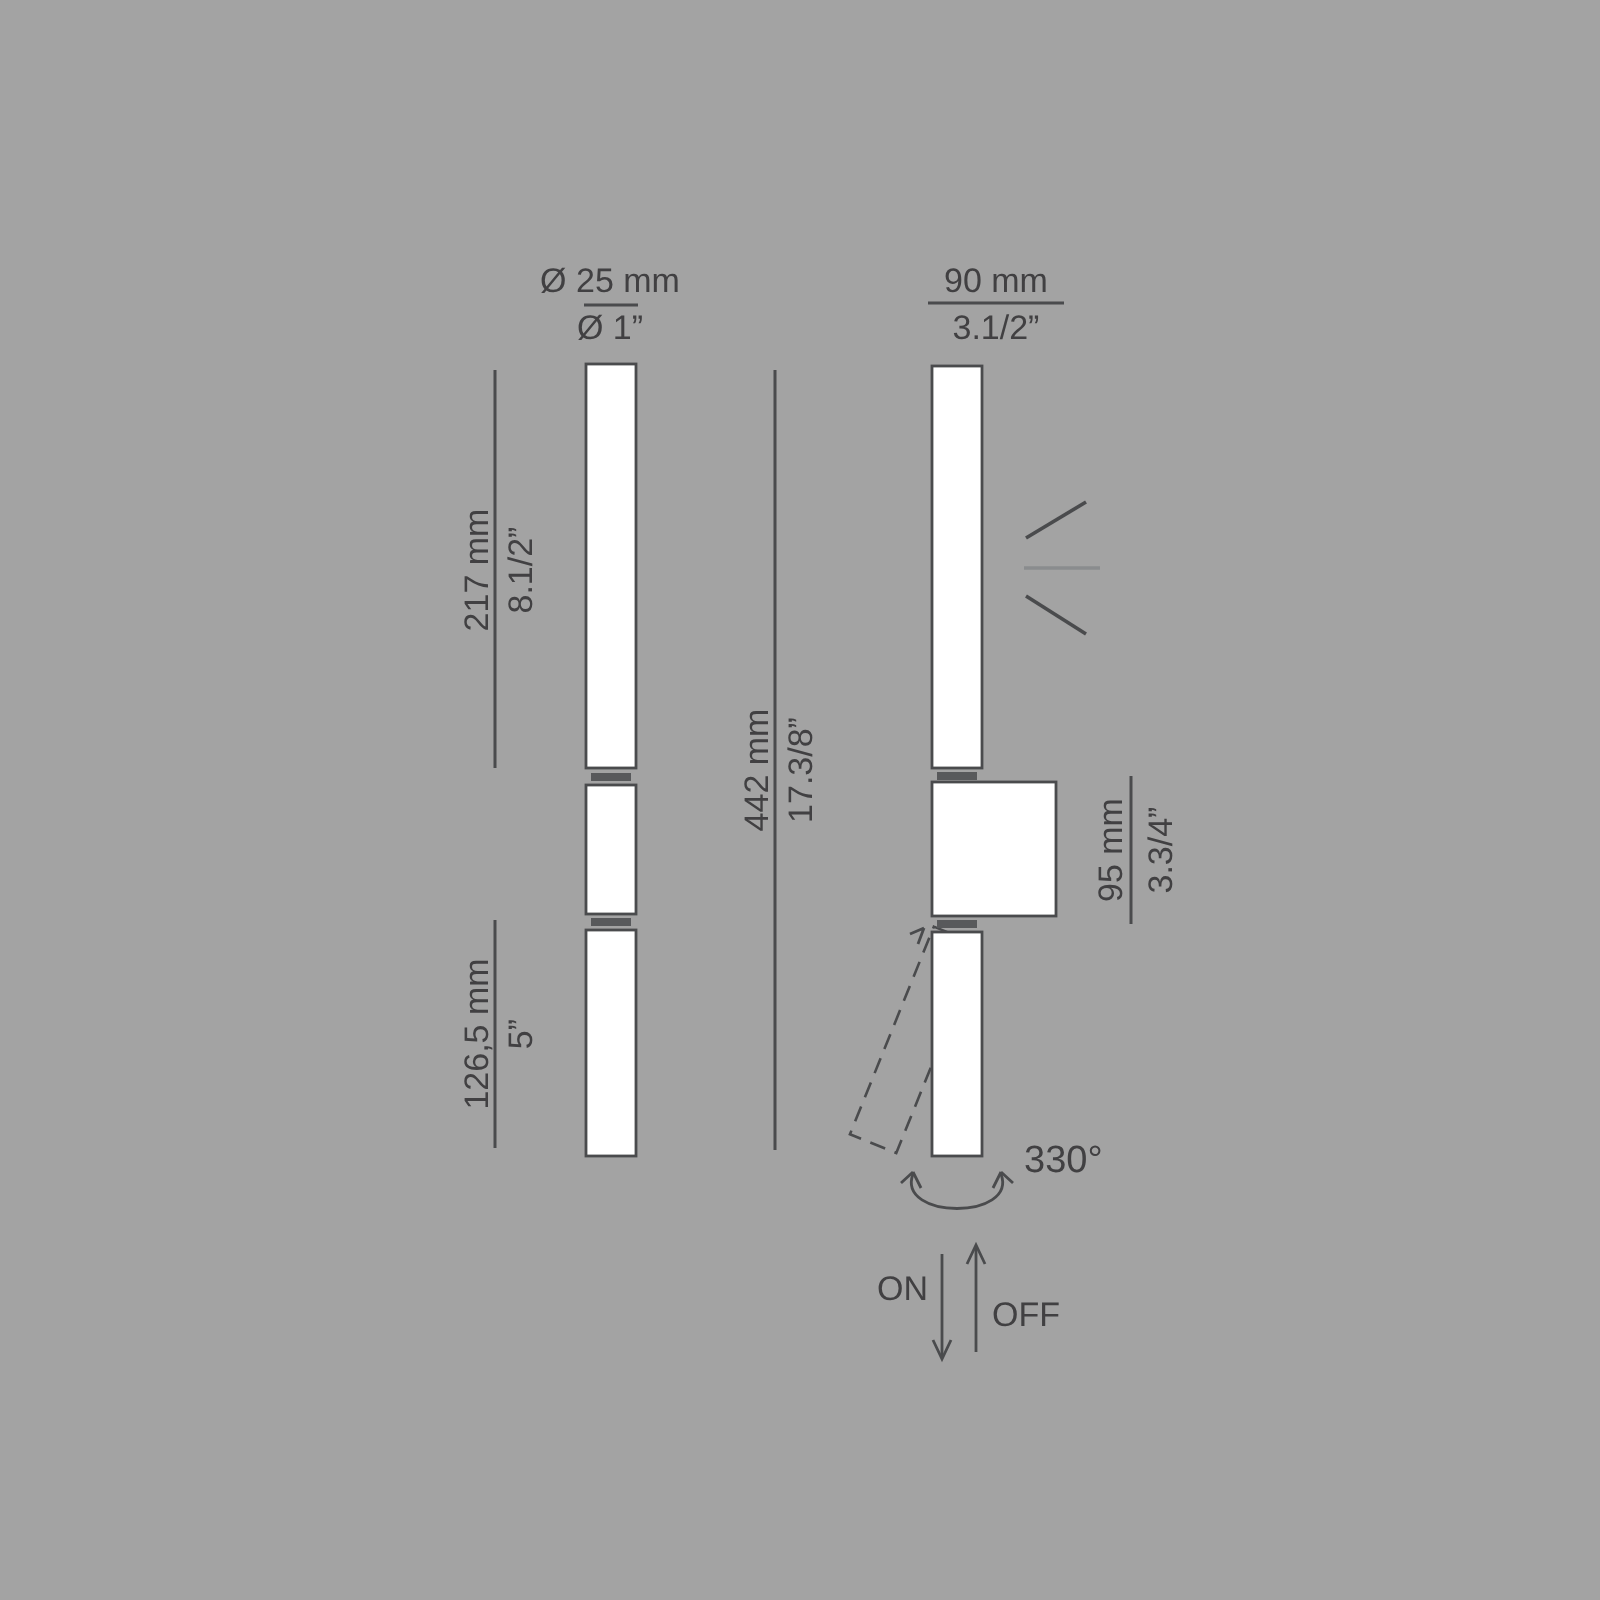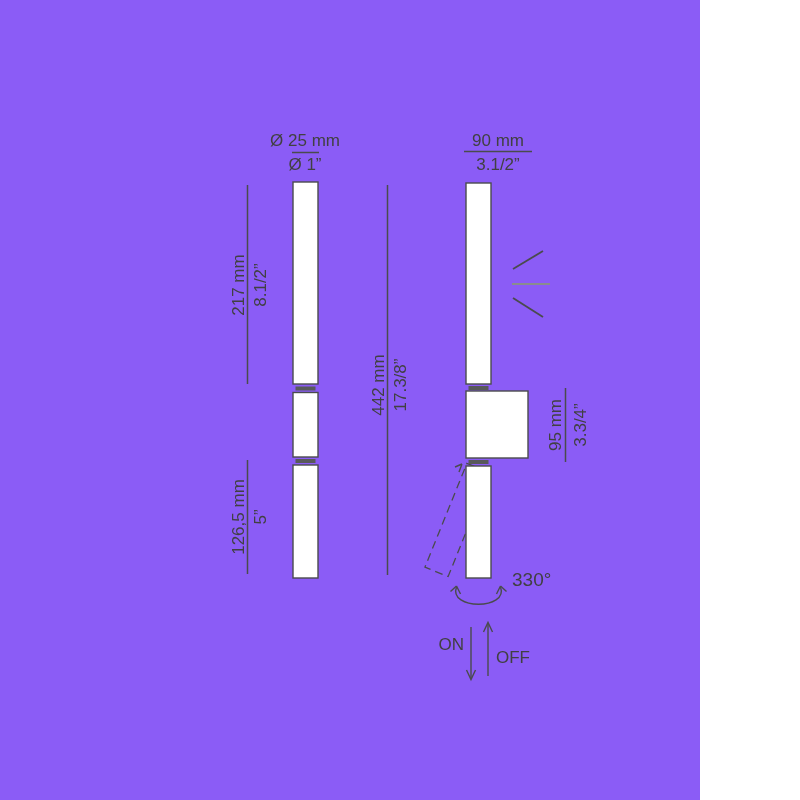--- a/index.html
+++ b/index.html
@@ -2,23 +2,23 @@
 <html><head>
 <meta charset="utf-8">
 <style>
   html, body {
     margin: 0;
     padding: 0;
     background: #ffffff;
   }
   #canvas {
     position: relative;
-    width: 700px;
+    width: 800px;
     height: 800px;
-    background: #8b5cf6;
+    background: #a3a3a3;
     overflow: hidden;
   }
   svg {
     position: absolute;
     top: 0;
     left: 0;
   }
   .dim-text {
     font-family: "Liberation Sans", sans-serif;
     font-size: 17px;

